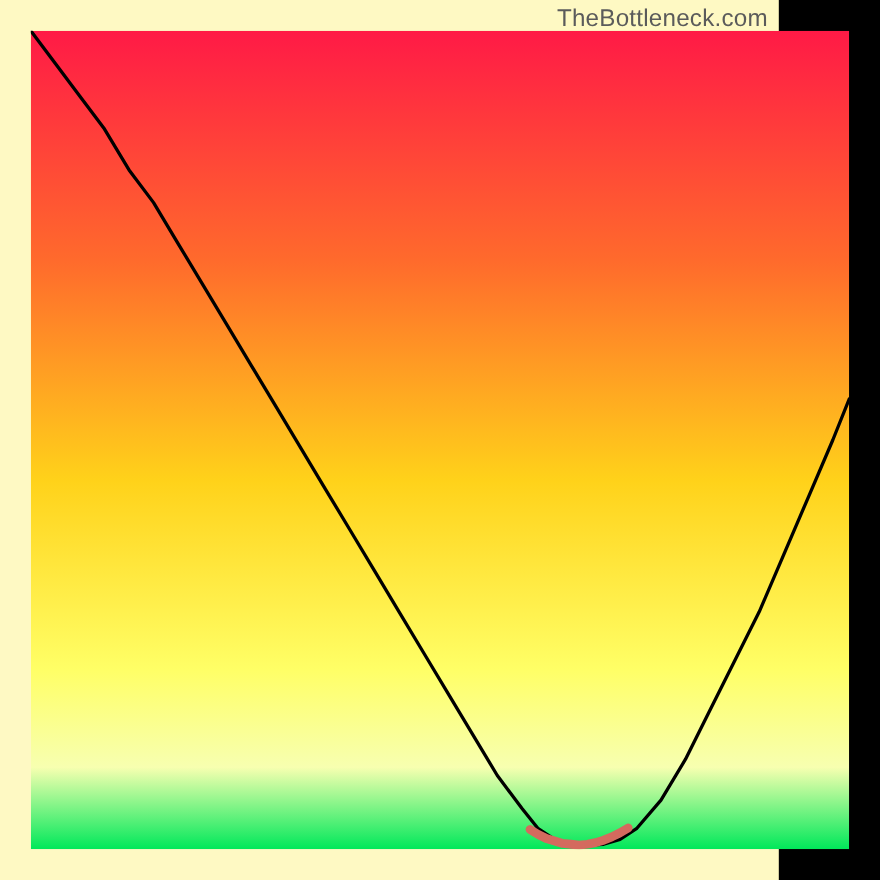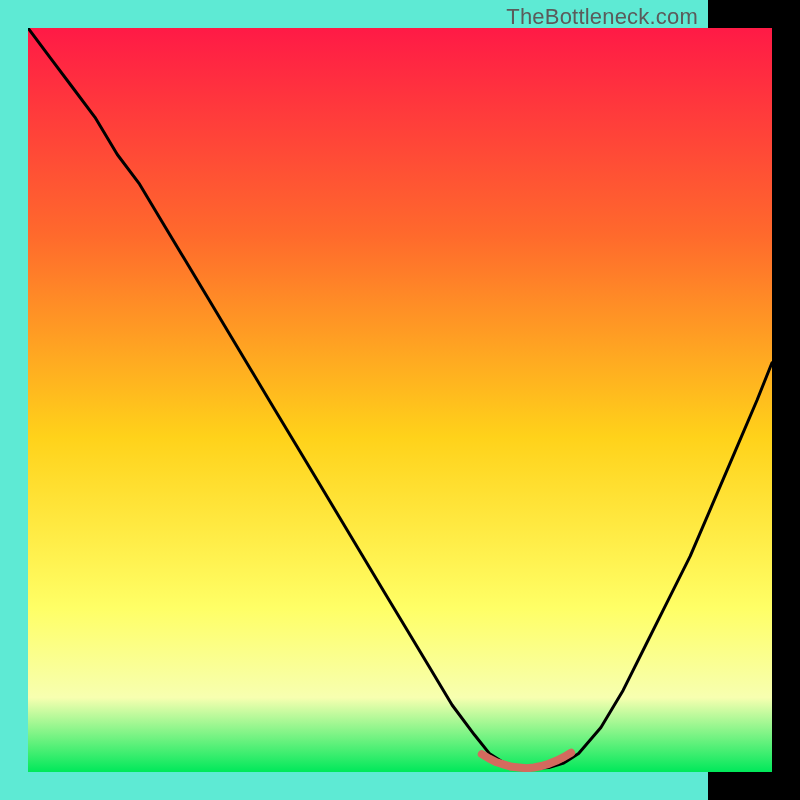--- a/index.html
+++ b/index.html
@@ -7,21 +7,21 @@
     padding: 0;
     width: 800px;
     height: 800px;
     background: #000;
     overflow: hidden;
   }
   .frame {
     position: relative;
     width: 708px;
     height: 800px;
-    background: #5eead4;
+    background: #fef9c3;
   }
   .watermark {
     position: absolute;
     top: 4px;
     right: 10px;
     font-family: Arial, Helvetica, sans-serif;
     font-size: 22px;
     color: #5b5b5b;
     letter-spacing: 0.2px;
   }

